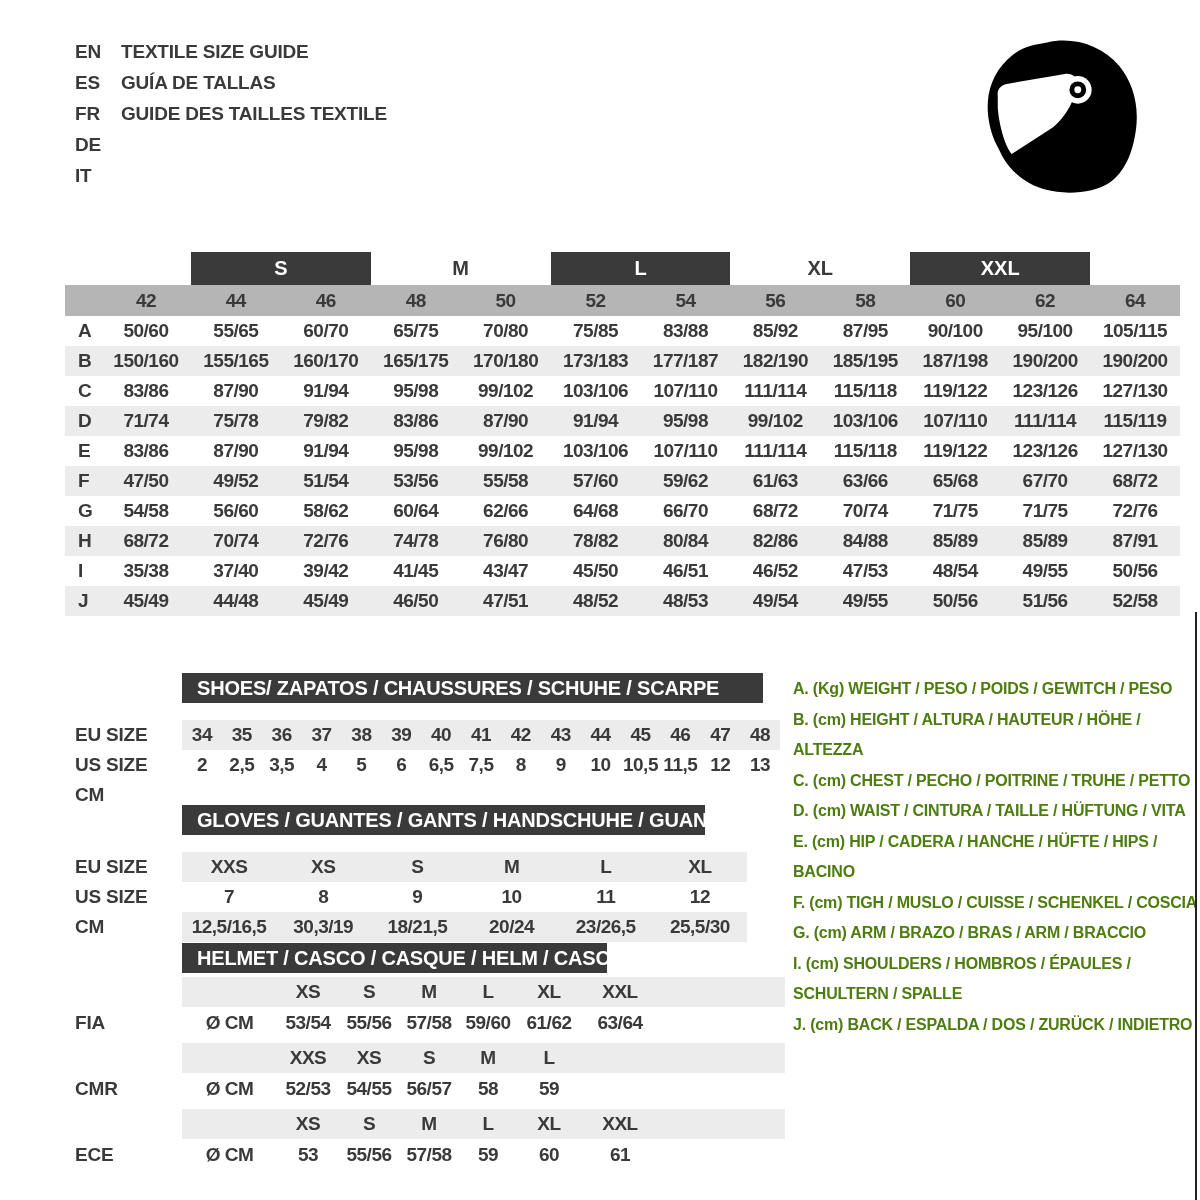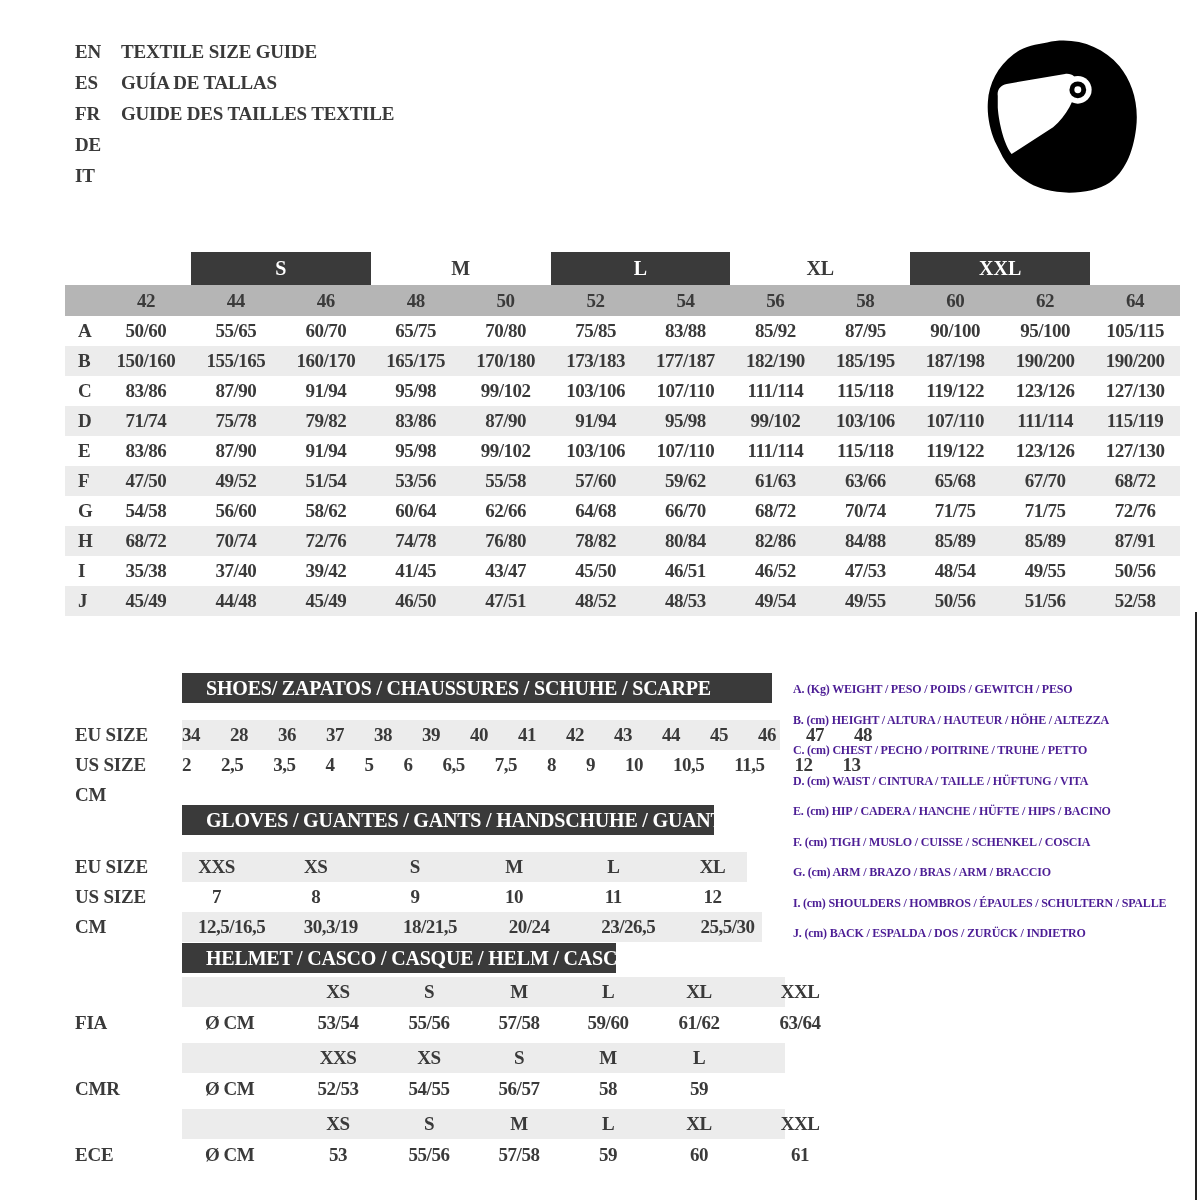--- a/index.html
+++ b/index.html
@@ -1,17 +1,17 @@
 <!DOCTYPE html>
 <html style="--dark: #3a3a3a; --band: #b5b5b5; --stripe: #ececec; --edge: #222222;"><head>
 <meta charset="utf-8">
 <style>
   html,body{margin:0;padding:0;background:#fff;}
   .page{position:relative;width:1200px;height:1200px;background:#ffffff;overflow:hidden;
-        font-family:Liberation Serif, serif;font-weight:bold;color:#3a3a3a;}
+        font-family:Liberation Sans, sans-serif;font-weight:bold;color:#3a3a3a;}
 
   
   .lang-block{position:absolute;left:75px;top:36px;}
   .lang-row{display:grid;grid-template-columns:46px auto;height:31px;align-items:center;
             font-size:19px;letter-spacing:-0.2px;white-space:nowrap;}
 
   
   .helmet-icon{position:absolute;left:978px;top:34px;width:168px;height:164px;}
 
   
@@ -24,37 +24,37 @@
   .mt-band .mt-cell{line-height:31px;}
   .mt-data{height:30px;}
   .mt-data.alt{background:var(--stripe,#ececec);}
   .mt-cell{text-align:center;line-height:30px;overflow:hidden;}
   .mt-label{text-align:left;padding-left:13px;}
 
   
   .strip{position:absolute;left:75px;font-size:19px;letter-spacing:-0.5px;}
   .srow{display:grid;grid-template-columns:107px auto;}
   .stitle{height:30px;background:var(--dark,#3a3a3a);color:#fff;display:flex;align-items:center;
-          padding-left:24px;font-size:20px;letter-spacing:-0.2px;white-space:nowrap;}
+          padding-left:15px;font-size:20px;letter-spacing:-0.2px;white-space:nowrap;}
   .slabel{line-height:30px;letter-spacing:-0.2px;}
-  .scontent{display:grid;align-items:center;height:30px;gap:30px;}
+  .scontent{display:grid;align-items:center;height:30px;}
   .scontent.shade{background:var(--stripe,#ececec);}
   .scell{text-align:center;line-height:30px;white-space:nowrap;}
   .rows-gap{margin-top:17px;}
 
   
   .hgrid{width:603px;grid-template-columns:95px 62px 60px 60px 58px 64px 78px;}
   .hband{margin-top:4px;}
   .hdata{height:32px;}
   .hdata .scell{line-height:32px;}
   [data-name="helmet-table-body"] .slabel{line-height:32px;align-self:end;}
 
   
-  .legend{position:absolute;left:793px;top:674px;width:406px;font-size:12px;line-height:30.5px;
-          letter-spacing:-0.2px;color:#4c1d95;}
+  .legend{position:absolute;left:793px;top:674px;width:406px;font-size:16px;line-height:30.5px;
+          letter-spacing:-0.2px;color:#4d7c0f;}
   .legend-line{}
 
   
   .edge-line{position:absolute;left:1195px;top:612px;width:2px;height:588px;background:var(--edge,#222);}
 </style>
 </head>
 <body>
 
 <div class="page" data-name="size-guide-page">
 
@@ -270,21 +270,21 @@
   <div class="strip" style="top:673px" data-name="shoes-table">
     <div class="srow">
       <div class="slabel"></div>
       <div class="stitle" style="width:566px" data-name="shoes-table-title">SHOES/ ZAPATOS / CHAUSSURES / SCHUHE / SCARPE</div>
     </div>
     <div class="rows-gap" data-name="shoes-table-rows">
         <div class="srow" data-name="table-row">
           <div class="slabel" data-name="row-label">EU SIZE</div>
           <div class="scontent shade" style="width: 598px; grid-template-columns: repeat(15, 1fr);">
             <div class="scell" data-name="size-value">34</div>
-            <div class="scell" data-name="size-value">28</div>
+            <div class="scell" data-name="size-value">35</div>
             <div class="scell" data-name="size-value">36</div>
             <div class="scell" data-name="size-value">37</div>
             <div class="scell" data-name="size-value">38</div>
             <div class="scell" data-name="size-value">39</div>
             <div class="scell" data-name="size-value">40</div>
             <div class="scell" data-name="size-value">41</div>
             <div class="scell" data-name="size-value">42</div>
             <div class="scell" data-name="size-value">43</div>
             <div class="scell" data-name="size-value">44</div>
             <div class="scell" data-name="size-value">45</div>
@@ -342,21 +342,21 @@
             <div class="scell" data-name="size-value">7</div>
             <div class="scell" data-name="size-value">8</div>
             <div class="scell" data-name="size-value">9</div>
             <div class="scell" data-name="size-value">10</div>
             <div class="scell" data-name="size-value">11</div>
             <div class="scell" data-name="size-value">12</div>
           </div>
         </div>
         <div class="srow" data-name="table-row">
           <div class="slabel" data-name="row-label">CM</div>
-          <div class="scontent shade" style="width: 565px; grid-template-columns: repeat(6, 1fr); padding-left: 15px;">
+          <div class="scontent shade" style="width: 565px; grid-template-columns: repeat(6, 1fr);">
             <div class="scell" data-name="size-value">12,5/16,5</div>
             <div class="scell" data-name="size-value">30,3/19</div>
             <div class="scell" data-name="size-value">18/21,5</div>
             <div class="scell" data-name="size-value">20/24</div>
             <div class="scell" data-name="size-value">23/26,5</div>
             <div class="scell" data-name="size-value">25,5/30</div>
           </div>
         </div>
       </div>
   </div>

